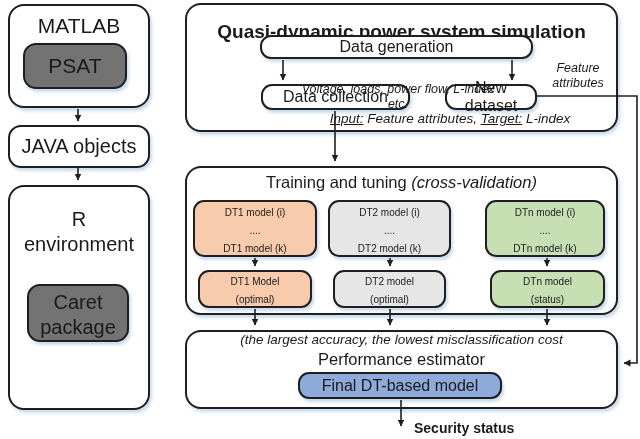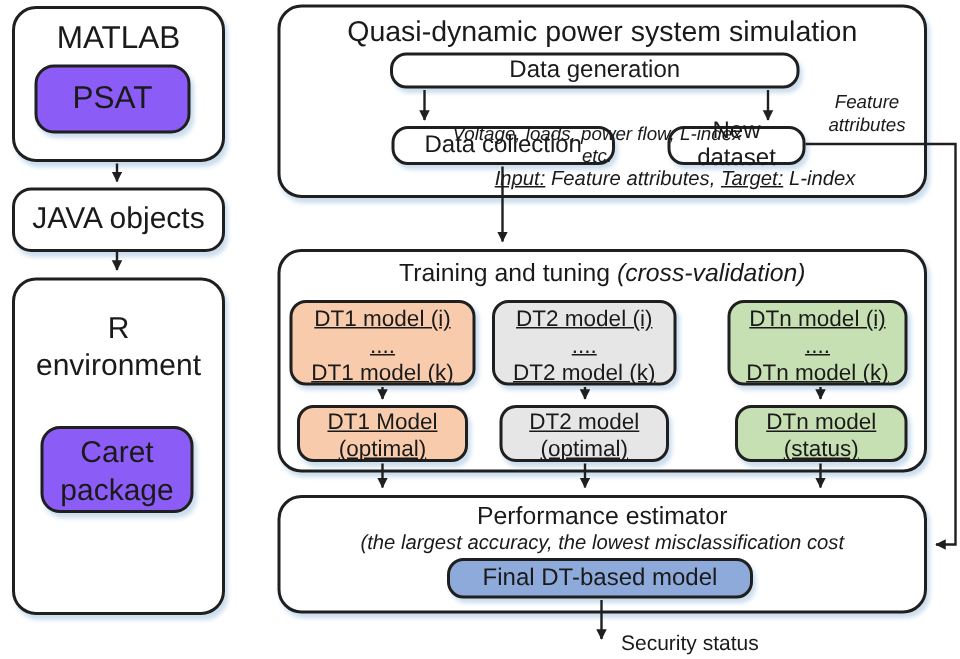--- a/index.html
+++ b/index.html
@@ -12,34 +12,34 @@
     border:2px solid #1f1f1f;background:#ffffff;
     box-shadow:2px 3px 3px rgba(140,180,215,.45);
   }
   .rounded-lg{border-radius:16px;}
   .rounded-md{border-radius:13px;}
   .center{display:flex;align-items:center;justify-content:center;text-align:center;}
   .tc{text-align:center;}
   .italic{font-style:italic;}
   .und{text-decoration:underline;}
   
-  .fill-cyan{background:#8b5cf6;}
+  .fill-cyan{background:#737373;}
   .fill-dt1{background:#F8CBAD;}
   .fill-dt2{background:#E7E6E6;}
   .fill-dtn{background:#C6E0B4;}
   .fill-final{background:#8EAADB;}
   
   .t21{font-size:21px;line-height:26px;}
   .t20{font-size:20px;line-height:25px;}
   .t19{font-size:19px;}
   .t16{font-size:16px;}
-  .t15{font-size:15px;line-height:18px;text-decoration:underline;}
+  .t15{font-size:10px;line-height:18px;}
   .t13{font-size:13.5px;font-style:italic;}
   .t12{font-size:12.5px;line-height:15px;}
-  .t14{font-size:14px;}
+  .t14{font-size:14px;font-weight:bold;}
   #connectors{position:absolute;left:0;top:0;width:640px;height:439px;pointer-events:none;z-index:6;}
   .inner{z-index:4;}
   .lbl{z-index:5;}
 </style>
 </head>
 <body>
 
 <div id="canvas">
 
   <div class="abs box rounded-lg" style="left:8px;top:4px;width:142px;height:104px;">
@@ -58,21 +58,21 @@
       <div>R</div>
       <div>environment</div>
     </div>
   </div>
   <div class="abs box rounded-md fill-cyan tc t20 inner" style="left:27px;top:284px;width:102px;height:58px;padding-top:4px;">
     <div>Caret</div>
     <div>package</div>
   </div>
 
   <div class="abs box rounded-lg" style="left:185px;top:3px;width:433px;height:129px;">
-    <div class="tc t19" style="padding-top:6px;">Quasi-dynamic power system simulation</div>
+    <div class="tc t19" style="padding-top:16px;font-weight:bold;">Quasi-dynamic power system simulation</div>
   </div>
 
   <div class="abs box center t16 inner" style="left:260px;top:35px;width:273px;height:24px;">
     <span>Data generation</span>
   </div>
 
   <div class="abs italic t12 tc lbl" style="left:290px;top:62px;width:216px;margin-top:20px;">Voltage, loads, power flow, L-index etc.</div>
 
   <div class="abs italic t12 tc lbl" style="left:545px;top:61px;width:66px;">Feature attributes</div>
 
@@ -118,22 +118,22 @@
     <div>DTn model (i)</div>
     <div>....</div>
     <div>DTn model (k)</div>
   </div>
   <div class="abs box fill-dtn tc t15 inner" style="left:490px;top:270px;width:115px;height:38px;padding-top:1px;">
     <div>DTn model</div>
     <div>(status)</div>
   </div>
 
   <div class="abs box rounded-lg" style="left:185px;top:330px;width:433px;height:79px;">
+    <div class="tc italic t13">(the largest accuracy, the lowest misclassification cost</div>
     <div class="tc" style="padding-top:3px;font-size:16.5px;">Performance estimator</div>
-    <div class="tc italic t13">(the largest accuracy, the lowest misclassification cost</div>
   </div>
 
   <div class="abs box fill-final center t16 inner" style="left:298px;top:372px;width:204px;height:27px;">
     <span>Final DT-based model</span>
   </div>
 
   <div class="abs t14 lbl" style="left:414px;top:420px;">Security status</div>
 
   <svg id="connectors" xmlns="http://www.w3.org/2000/svg">
     <defs>

